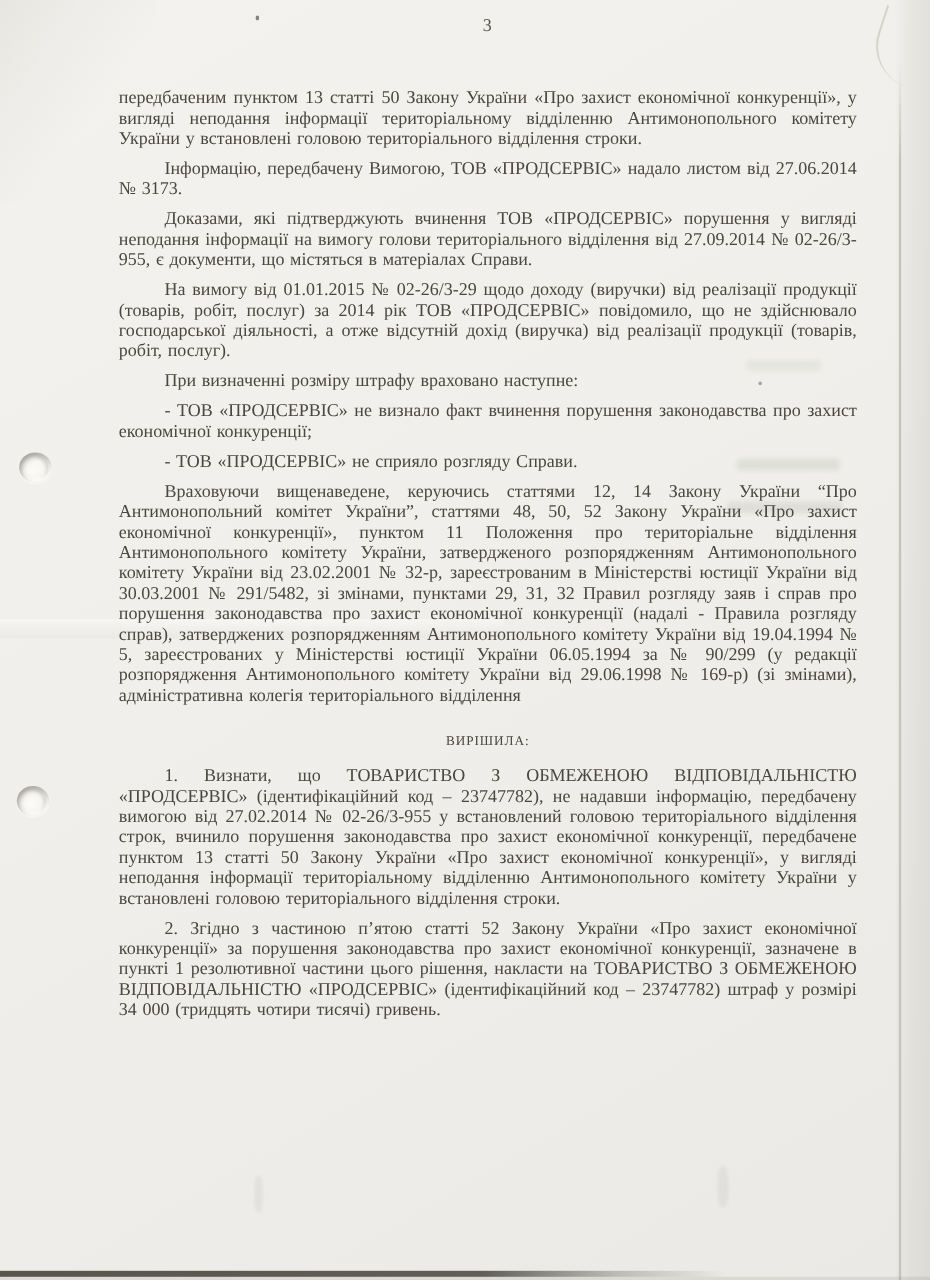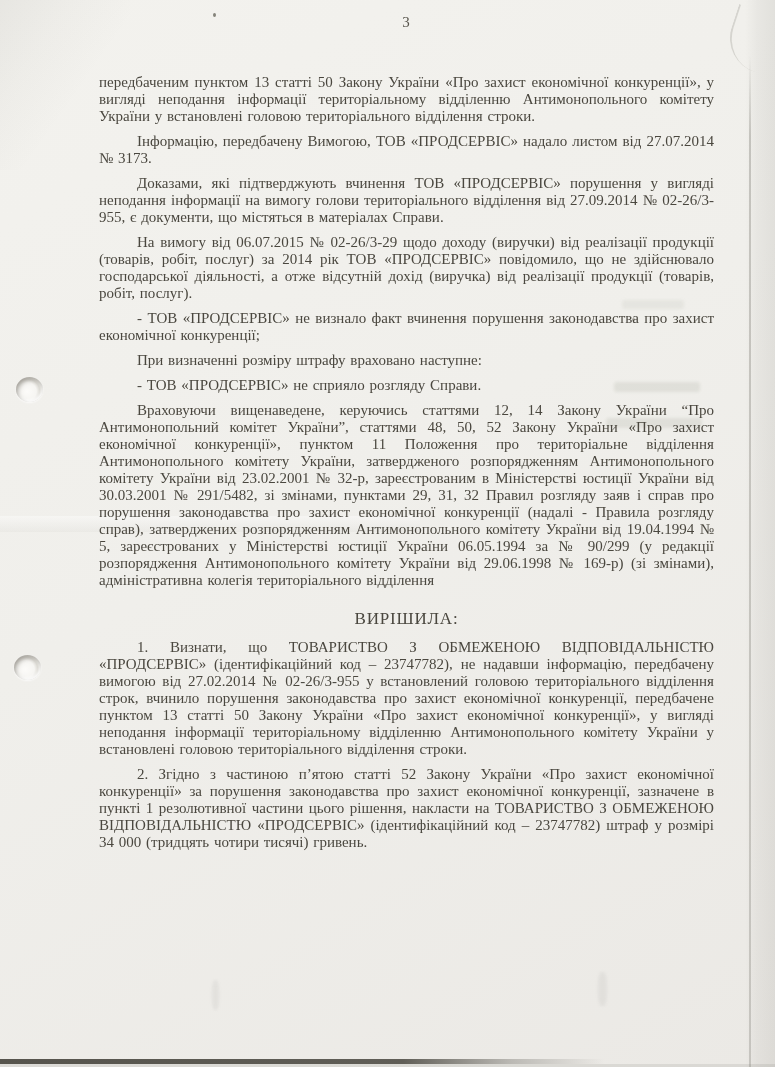--- a/index.html
+++ b/index.html
@@ -95,21 +95,21 @@
   }
   .doc-text {
     position: absolute; left: 99px; top: 46px; width: 615px;
     font-size: 15px; line-height: 17px;
     text-align: justify;
     margin-top: 28px;
   }
   .doc-text p { margin: 0 0 8px 0; text-indent: 38px; word-spacing: 1px; }
   .doc-text p.no-indent { text-indent: 0; }
   .resolution-heading {
-    font-size: 17px; font-weight: normal;
+    font-size: 11px; font-weight: normal;
     text-align: center; letter-spacing: 0.8px;
     margin: 21px 0 12px 0;
   }
 </style>
 </head>
 <body>
 
 <div class="scan">
 
   <div class="crease-topleft"></div>
@@ -126,25 +126,25 @@
   <div class="ghost ghost-3"></div>
   <div class="smudge smudge-1"></div>
   <div class="smudge smudge-2"></div>
   <div class="speck speck-1"></div>
   <div class="speck speck-2"></div>
 
   <div class="page-number">3</div>
 
   <main class="doc-text">
     <p class="no-indent">передбаченим пунктом 13 статті 50 Закону України «Про захист економічної конкуренції», у вигляді неподання інформації територіальному відділенню Антимонопольного комітету України у встановлені головою територіального відділення строки.</p>
-    <p>Інформацію, передбачену Вимогою, ТОВ «ПРОДСЕРВІС» надало листом від 27.07.2014 № 3173.</p>
+    <p>Інформацію, передбачену Вимогою, ТОВ «ПРОДСЕРВІС» надало листом від 27.06.2014 № 3173.</p>
     <p>Доказами, які підтверджують вчинення ТОВ «ПРОДСЕРВІС» порушення у вигляді неподання інформації на вимогу голови територіального відділення від 27.09.2014 № 02-26/3-955, є документи, що містяться в матеріалах Справи.</p>
-    <p>На вимогу від 06.07.2015 № 02-26/3-29 щодо доходу (виручки) від реалізації продукції (товарів, робіт, послуг) за 2014 рік ТОВ «ПРОДСЕРВІС» повідомило, що не здійснювало господарської діяльності, а отже відсутній дохід (виручка) від реалізації продукції (товарів, робіт, послуг).</p>
+    <p>На вимогу від 01.01.2015 № 02-26/3-29 щодо доходу (виручки) від реалізації продукції (товарів, робіт, послуг) за 2014 рік ТОВ «ПРОДСЕРВІС» повідомило, що не здійснювало господарської діяльності, а отже відсутній дохід (виручка) від реалізації продукції (товарів, робіт, послуг).</p>
+    <p>При визначенні розміру штрафу враховано наступне:</p>
     <p>- ТОВ «ПРОДСЕРВІС» не визнало факт вчинення порушення законодавства про захист економічної конкуренції;</p>
-    <p>При визначенні розміру штрафу враховано наступне:</p>
     <p>- ТОВ «ПРОДСЕРВІС» не сприяло розгляду Справи.</p>
     <p>Враховуючи вищенаведене, керуючись статтями 12, 14 Закону України “Про Антимонопольний комітет України”, статтями 48, 50, 52 Закону України «Про захист економічної конкуренції», пунктом 11 Положення про територіальне відділення Антимонопольного комітету України, затвердженого розпорядженням Антимонопольного комітету України від 23.02.2001 № 32-р, зареєстрованим в Міністерстві юстиції України від 30.03.2001 № 291/5482, зі змінами, пунктами 29, 31, 32 Правил розгляду заяв і справ про порушення законодавства про захист економічної конкуренції (надалі - Правила розгляду справ), затверджених розпорядженням Антимонопольного комітету України від 19.04.1994 № 5, зареєстрованих у Міністерстві юстиції України 06.05.1994 за № 90/299 (у редакції розпорядження Антимонопольного комітету України від 29.06.1998 № 169-р) (зі змінами), адміністративна колегія територіального відділення</p>
 
     <h2 class="resolution-heading">ВИРІШИЛА:</h2>
 
     <p>1. Визнати, що ТОВАРИСТВО З ОБМЕЖЕНОЮ ВІДПОВІДАЛЬНІСТЮ «ПРОДСЕРВІС» (ідентифікаційний код – 23747782), не надавши інформацію, передбачену вимогою від 27.02.2014 № 02-26/3-955 у встановлений головою територіального відділення строк, вчинило порушення законодавства про захист економічної конкуренції, передбачене пунктом 13 статті 50 Закону України «Про захист економічної конкуренції», у вигляді неподання інформації територіальному відділенню Антимонопольного комітету України у встановлені головою територіального відділення строки.</p>
     <p>2. Згідно з частиною п’ятою статті 52 Закону України «Про захист економічної конкуренції» за порушення законодавства про захист економічної конкуренції, зазначене в пункті 1 резолютивної частини цього рішення, накласти на ТОВАРИСТВО З ОБМЕЖЕНОЮ ВІДПОВІДАЛЬНІСТЮ «ПРОДСЕРВІС» (ідентифікаційний код – 23747782) штраф у розмірі 34 000 (тридцять чотири тисячі) гривень.</p>
   </main>
 
   <div class="bottom-scan-line"></div>

